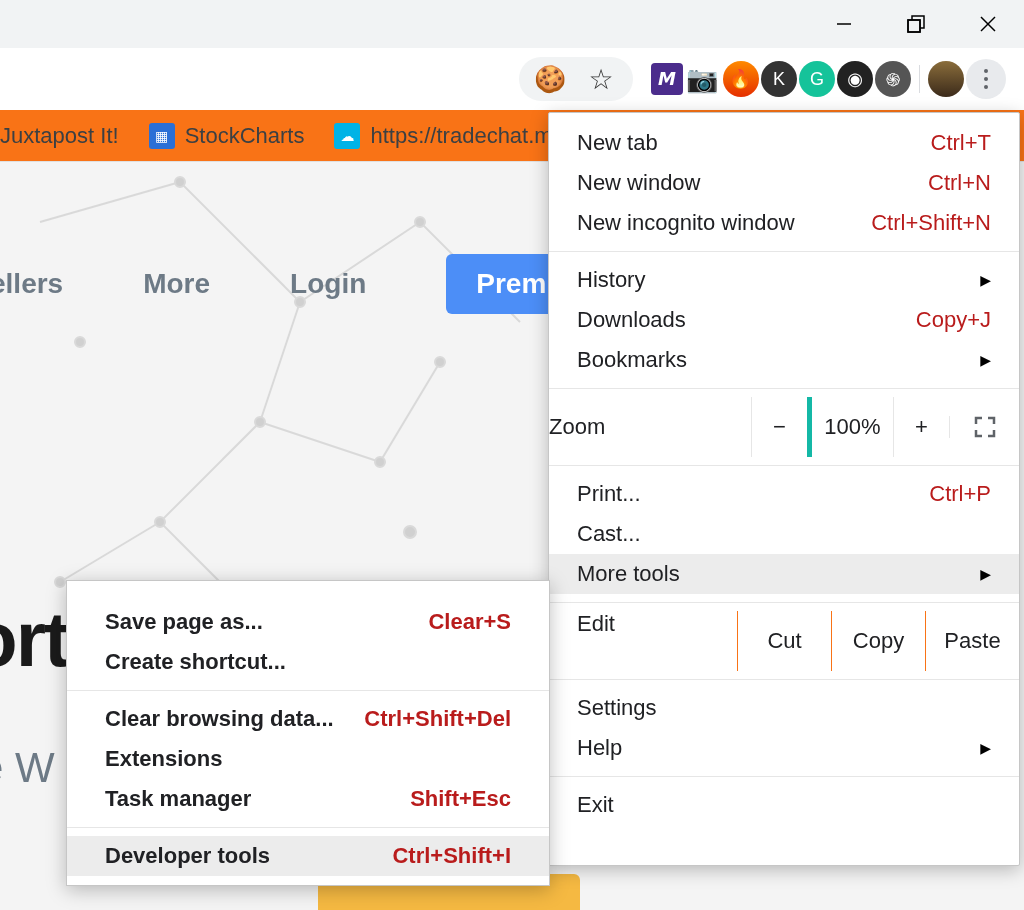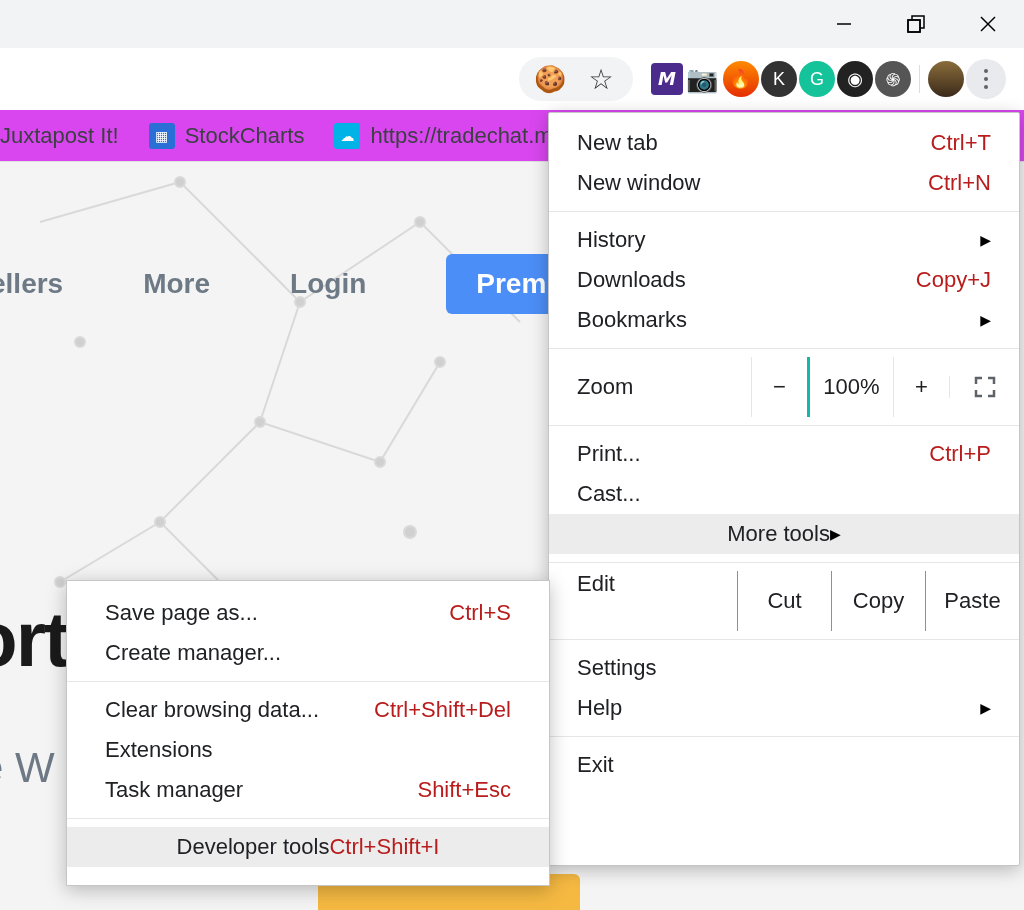--- a/index.html
+++ b/index.html
@@ -24,21 +24,21 @@
     padding: 0 14px; gap: 14px; margin-right: 16px;
   }
   .ext-icon { width: 36px; height: 36px; border-radius: 50%; display: flex; align-items: center; justify-content: center; font-size: 18px; color: #fff; cursor: pointer; }
   .ext-sep { width: 1px; height: 28px; background: #dadce0; margin: 0 6px; }
   .menu-dots { width: 40px; height: 40px; border-radius: 50%; background: #e8eaed; display: flex; flex-direction: column; align-items: center; justify-content: center; gap: 4px; cursor:pointer; }
   .menu-dots span { width: 4px; height: 4px; border-radius: 50%; background: #5f6368; }
 
   
   .bookmark-bar {
     position: absolute; top: 110px; left: 0; width: 100%; height: 52px;
-    background: #d946ef; border-bottom: 1px solid #e0e0e0;
+    background: #f97316; border-bottom: 1px solid #e0e0e0;
     display: flex; align-items: center; padding-left: 0; gap: 30px; font-size: 22px; color: #3c4043;
   }
   .bookmark-item { display: flex; align-items: center; gap: 10px; cursor: pointer; }
   .bm-icon { width: 26px; height: 26px; border-radius: 3px; display:flex; align-items:center; justify-content:center; font-size:14px; color:#fff; }
 
   
   .page-content {
     position: absolute; top: 162px; left: 0; width: 100%; height: 748px;
     background: #f4f4f4; overflow: hidden;
   }
@@ -49,38 +49,38 @@
   .sub-text { position: absolute; top: 582px; left: -20px; font-size: 42px; color: #6d7a86; font-weight: 400; }
   .orange-bar { position: absolute; top: 712px; left: 318px; width: 262px; height: 44px; background: #f5b942; border-radius: 6px 6px 0 0; }
 
   
   .main-menu {
     position: absolute; top: 112px; left: 548px; width: 472px; height: 754px;
     background: #fff; border: 1px solid #c6c6c6; box-shadow: 0 4px 18px rgba(0,0,0,0.25);
     border-radius: 2px; padding: 10px 0; font-size: 22px; color: #202124;
   }
   .menu-item { display: flex; align-items: center; justify-content: space-between; padding: 8px 28px; height: 40px; cursor:pointer; }
-  .menu-item.highlight { background: #ececec; justify-content: center; }
+  .menu-item.highlight { background: #ececec; }
   .menu-item .shortcut { color: #b91c1c; }
   .menu-sep { height: 1px; background: #e6e6e6; margin: 8px 0; }
   .menu-arrow { font-size: 14px; color: #000; }
   .zoom-row { display:flex; align-items:center; height:60px; }
-  .zoom-row .zl { flex:1; padding-left:28px; }
+  .zoom-row .zl { flex:1; }
   .zoom-row .cell { width:56px; height:60px; display:flex; align-items:center; justify-content:center; border-left:1px solid #e6e6e6; cursor:pointer; font-size:22px; }
-  .zoom-row .pct { width:86px; border-left:3px solid #14b8a6; text-align:center; }
+  .zoom-row .pct { width:86px; border-left:5px solid #14b8a6; text-align:center; }
   .zoom-row .fs { width:70px; border-left:1px solid #e6e6e6; display:flex; align-items:center; justify-content:center; cursor:pointer;}
   .edit-row { display:flex; align-items:flex-start; height:60px; }
   .edit-row .el { flex:1; padding-left:28px; }
   .edit-row .cell { width:94px; height:60px; display:flex; align-items:center; justify-content:center; border-left:1px solid #f97316; cursor:pointer; }
 
   
   .sub-menu {
     position: absolute; top: 580px; left: 66px; width: 484px; height: 306px;
     background: #fff; border: 1px solid #c6c6c6; box-shadow: 0 4px 18px rgba(0,0,0,0.25);
-    padding: 12px 0; font-size: 22px; color:#202124;
+    padding: 21px 0; font-size: 22px; color:#202124;font-weight:bold;
   }
   .sub-menu .menu-item { padding: 8px 38px; height:40px; }
 
   
   .c-cookie{ color:#333; font-size:26px; background:transparent; }
   .c-star{ color:#333; font-size:28px; background:transparent; }
   .c-m{ background:#4b2c8c; font-weight:bold; border-radius:4px; width:32px; height:32px; }
   .c-cam{ color:#888; background:transparent; font-size:26px; }
   .c-fire{ background:linear-gradient(#ff8a00,#e52e00); }
   .c-k{ background:#333; }
@@ -187,20 +187,24 @@
 
 <div class="main-menu">
   <div class="menu-item">
     <span>New tab</span>
     <span class="shortcut">Ctrl+T</span>
   </div>
   <div class="menu-item">
     <span>New window</span>
     <span class="shortcut">Ctrl+N</span>
   </div>
+  <div class="menu-item">
+    <span>New incognito window</span>
+    <span class="shortcut">Ctrl+Shift+N</span>
+  </div>
   <div class="menu-sep"></div>
   <div class="menu-item">
     <span>History</span>
     <span class="menu-arrow">▶</span>
   </div>
   <div class="menu-item">
     <span>Downloads</span>
     <span class="shortcut">Copy+J</span>
   </div>
   <div class="menu-item">
@@ -253,24 +257,24 @@
   </div>
   <div class="menu-sep"></div>
   <div class="menu-item">
     <span>Exit</span>
   </div>
 </div>
 
 <div class="sub-menu">
   <div class="menu-item">
     <span>Save page as...</span>
-    <span class="shortcut">Ctrl+S</span>
-  </div>
-  <div class="menu-item">
-    <span>Create manager...</span>
+    <span class="shortcut">Clear+S</span>
+  </div>
+  <div class="menu-item">
+    <span>Create shortcut...</span>
   </div>
   <div class="menu-sep"></div>
   <div class="menu-item">
     <span>Clear browsing data...</span>
     <span class="shortcut">Ctrl+Shift+Del</span>
   </div>
   <div class="menu-item">
     <span>Extensions</span>
   </div>
   <div class="menu-item">

